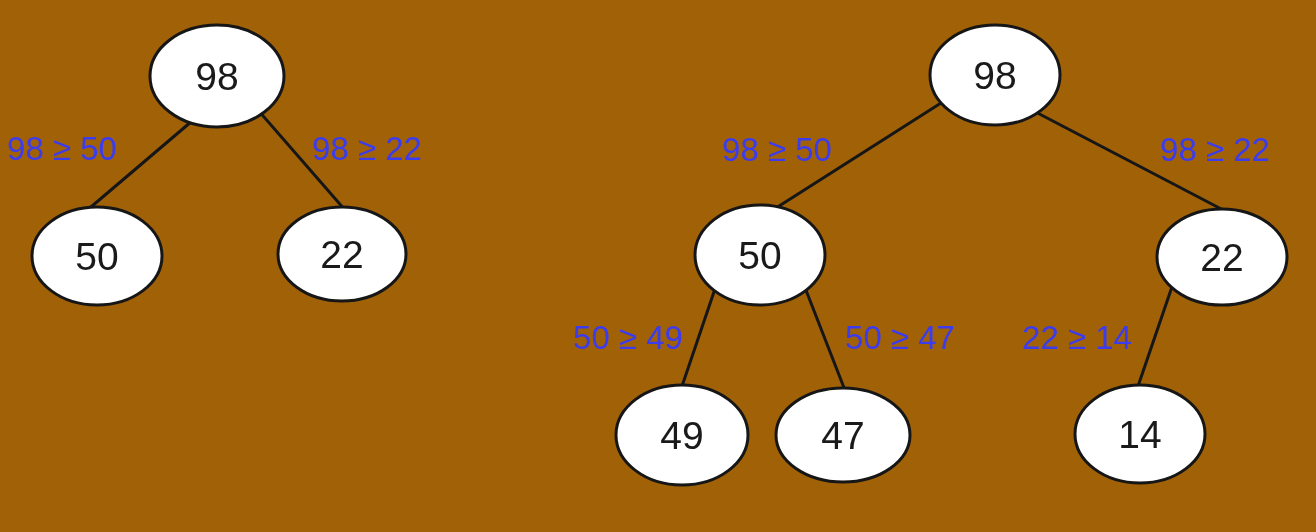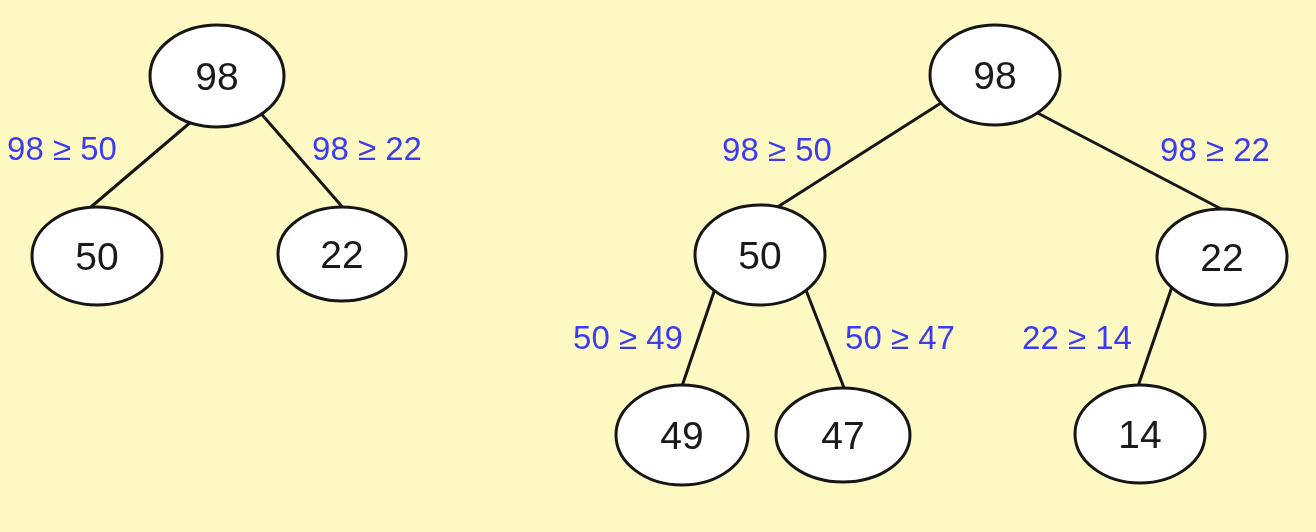--- a/index.html
+++ b/index.html
@@ -8,21 +8,21 @@
     background: #ffffff;
     width: 1316px;
     height: 532px;
     overflow: hidden;
     font-family: "Liberation Sans", sans-serif;
   }
   .stage {
     position: relative;
     width: 1316px;
     height: 532px;
-    background: #fef9c3;
+    background: #a16207;
   }
   svg { display: block; }
   .edge {
     stroke: #161616;
     stroke-width: 3;
     stroke-linecap: round;
     fill: none;
   }
   .node-ellipse {
     fill: #ffffff;

